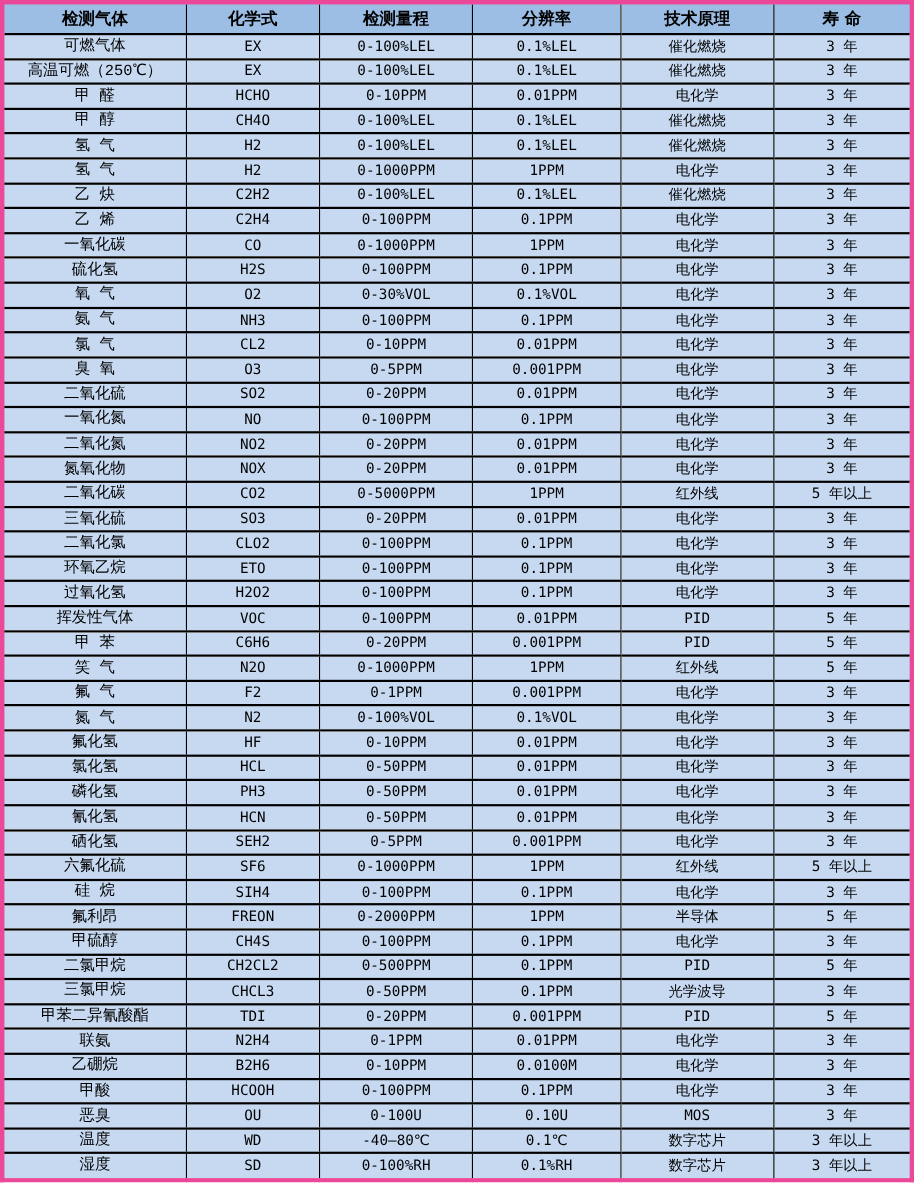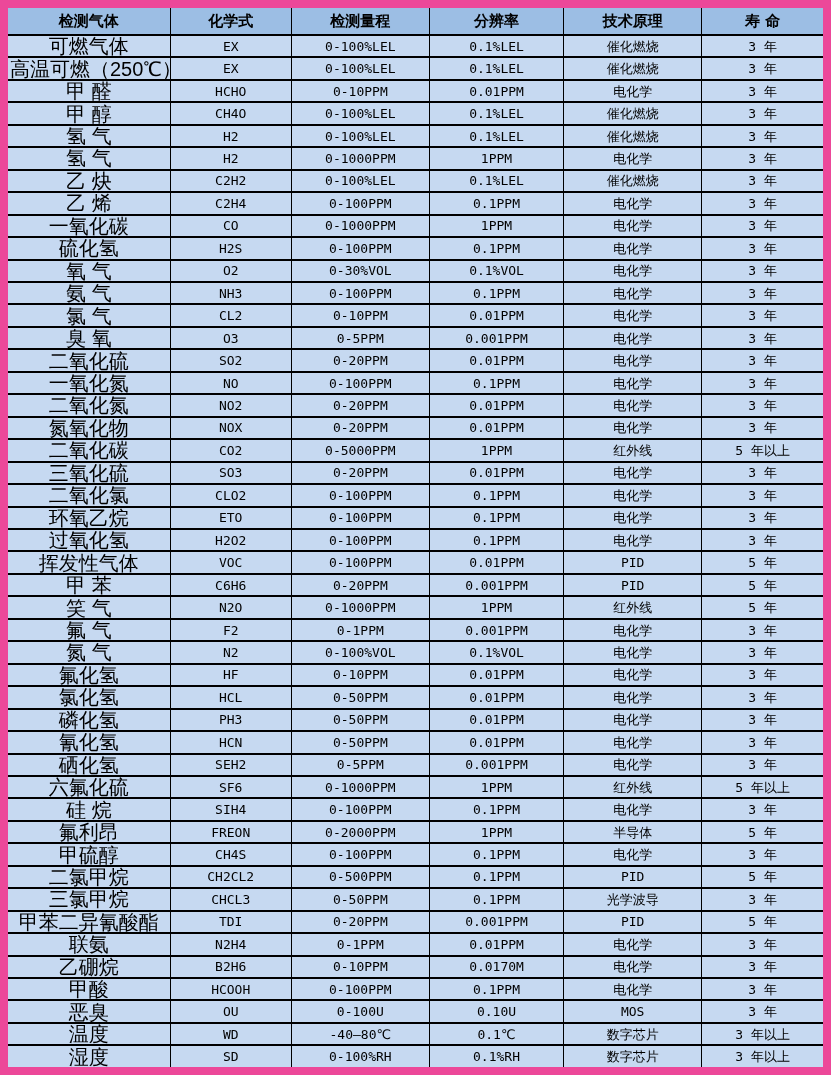--- a/index.html
+++ b/index.html
@@ -1,21 +1,21 @@
 <!DOCTYPE html>
 <html><head>
 <meta charset="utf-8">
 <style>
   html, body { margin: 0; padding: 0; background: #ffffff; }
   table.spec-table {
     border-collapse: collapse;
     table-layout: fixed;
     width: 831px;
     height: 1075px;
-    border: 8px solid #ec4899;
+    border: 4px solid #ec4899;
     font-family: "DejaVu Sans Mono", "DejaVu Sans", monospace;
   }
   .spec-table th, .spec-table td {
     border-left: 1px solid #000000;
     border-right: 1px solid #000000;
     border-top: 2px solid #000000;
     border-bottom: 2px solid #000000;
     text-align: center;
     vertical-align: middle;
     padding: 0 2px;
@@ -27,22 +27,22 @@
   }
   .spec-table th {
     background: #9cbee4;
     font-family: "DejaVu Sans", "Liberation Sans", sans-serif;
     font-weight: bold;
     font-size: 15px;
     height: 26px;
   }
   .spec-table td { background: #c6d9f1; }
   .spec-table td.cell-gas {
-    font-family: Liberation Sans, sans-serif;
-    font-size: 20px;
+    font-family: Liberation Mono, monospace;
+    font-size: 14px;
   }
 </style>
 </head>
 <body>
 
 <table class="spec-table">
   <colgroup>
     <col style="width:20.2%">
     <col style="width:14.7%">
     <col style="width:16.8%">
@@ -386,21 +386,21 @@
         <td class="cell-formula">N2H4</td>
         <td class="cell-range">0-1PPM</td>
         <td class="cell-resolution">0.01PPM</td>
         <td class="cell-principle">电化学</td>
         <td class="cell-lifespan">3 年</td>
       </tr>
       <tr>
         <td class="cell-gas">乙硼烷</td>
         <td class="cell-formula">B2H6</td>
         <td class="cell-range">0-10PPM</td>
-        <td class="cell-resolution">0.0170M</td>
+        <td class="cell-resolution">0.0100M</td>
         <td class="cell-principle">电化学</td>
         <td class="cell-lifespan">3 年</td>
       </tr>
       <tr>
         <td class="cell-gas">甲酸</td>
         <td class="cell-formula">HCOOH</td>
         <td class="cell-range">0-100PPM</td>
         <td class="cell-resolution">0.1PPM</td>
         <td class="cell-principle">电化学</td>
         <td class="cell-lifespan">3 年</td>

